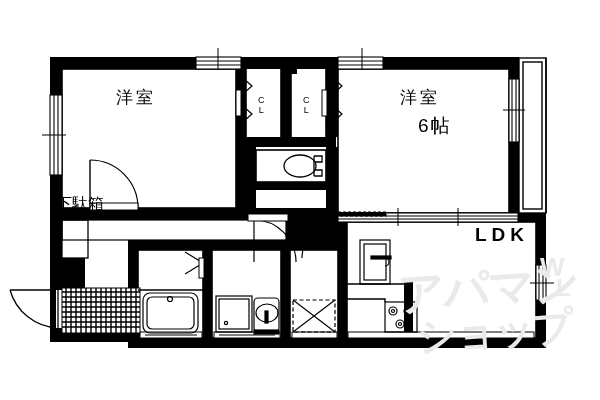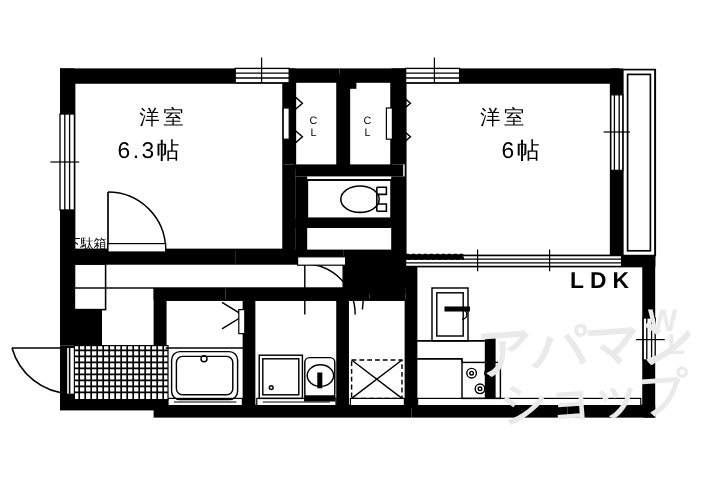--- a/index.html
+++ b/index.html
@@ -6,21 +6,21 @@
   body{width:600px;height:400px;overflow:hidden;
        font-family:"Liberation Sans","DejaVu Sans",sans-serif;}
   #plan{position:relative;width:565px;height:400px;background:#ffffff;}
   #plan svg{position:absolute;left:0;top:0;}
   .lbl{position:absolute;color:#000;white-space:nowrap;letter-spacing:2px;}
   .room-name{font-size:17px;letter-spacing:3px;}
   .room-size{font-size:19px;letter-spacing:2px;}
   .ldk-name{font-size:19px;letter-spacing:5px;font-weight:600;}
   .ldk-size{font-size:18px;letter-spacing:2px;}
   .cl{font-size:9px;letter-spacing:0px;line-height:10px;text-align:center;}
-  .geta{font-size:11px;line-height:12px;width:13px;text-align:center;letter-spacing:0;}
+  .geta{font-size:16px;line-height:12px;width:13px;text-align:center;letter-spacing:0;}
   #watermark{position:absolute;left:398px;top:252px;width:205px;height:105px;
              color:#eaeaea;pointer-events:none;}
   .wm1{position:absolute;left:0;top:6px;font-size:46px;font-weight:bold;
        letter-spacing:-2px;transform:rotate(-4deg);}
   .wm2{position:absolute;left:18px;top:52px;font-size:40px;font-weight:bold;
        letter-spacing:-2px;transform:rotate(-4deg);}
   .wmw{position:absolute;left:142px;top:0px;font-size:26px;font-weight:bold;}
   .wml{position:absolute;left:158px;top:22px;font-size:24px;font-weight:bold;}
 </style>
 </head>
@@ -272,21 +272,20 @@
     </g>
 
     <g fill="none" stroke="#000000" stroke-width="1.4">
       <path d="M 347 284 L 404 284"></path>
       <path d="M 347 299 L 385 299 L 385 302"></path>
     </g>
 
   </svg>
 
   <div class="lbl room-name" style="left:116px;top:86px;">洋室</div>
-  <div class="lbl room-size" style="left:98px;top:113px;">6.3帖</div>
 
   <div class="lbl room-name" style="left:400px;top:86px;">洋室</div>
   <div class="lbl room-size" style="left:418px;top:113px;">6帖</div>
 
   <div class="lbl ldk-name" style="left:443px;top:224px;margin-left:32px;">LDK</div>
 
   <div class="lbl cl" style="left:258px;top:95px;">
     <div>C</div>
     <div>L</div>
   </div>

